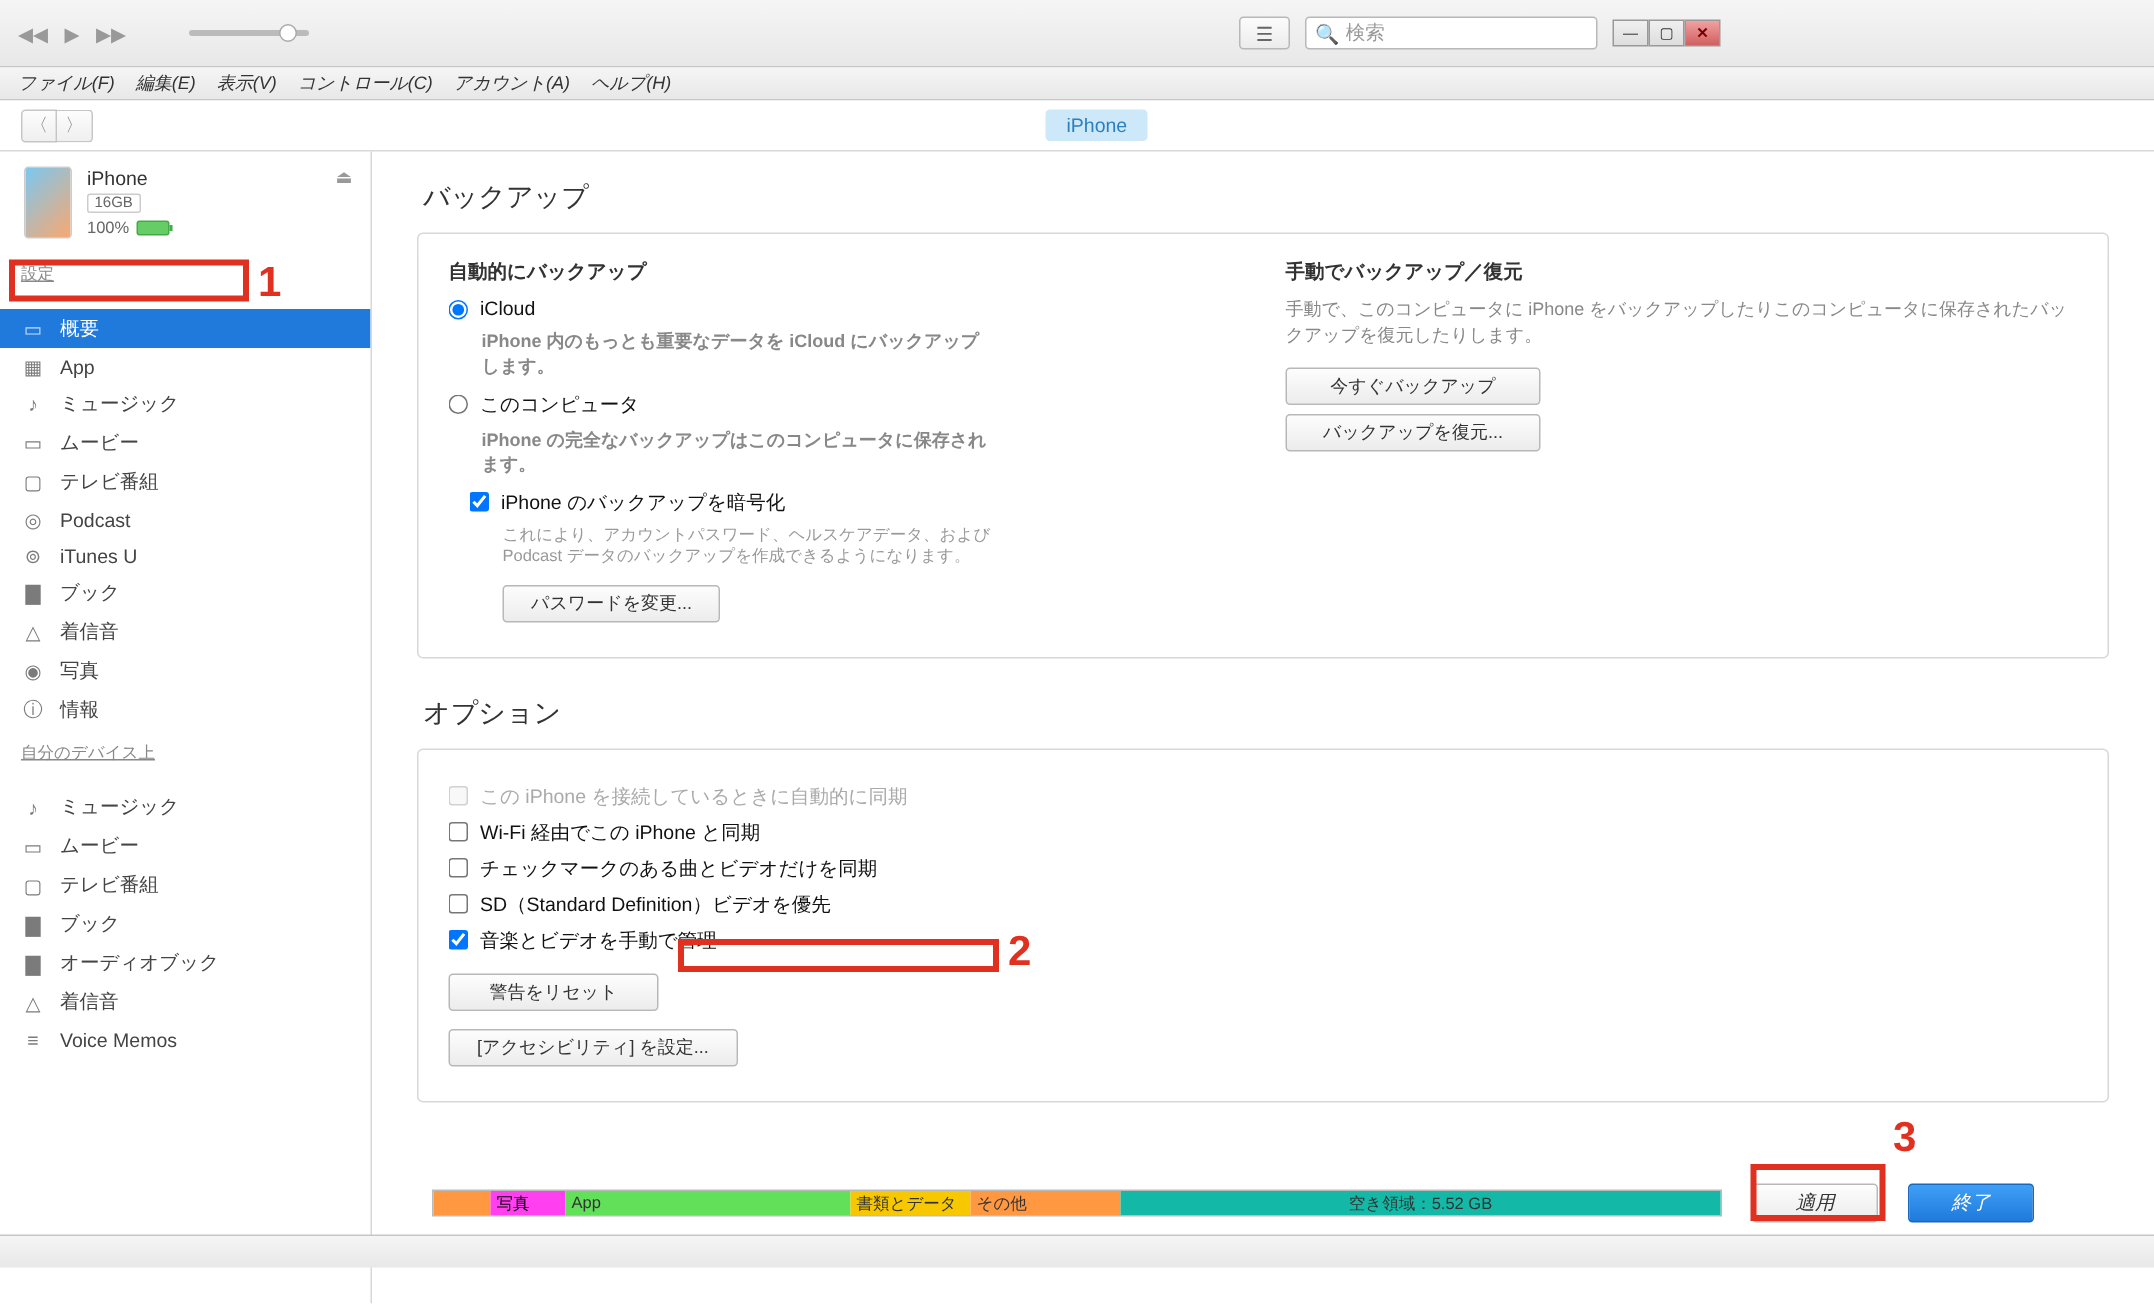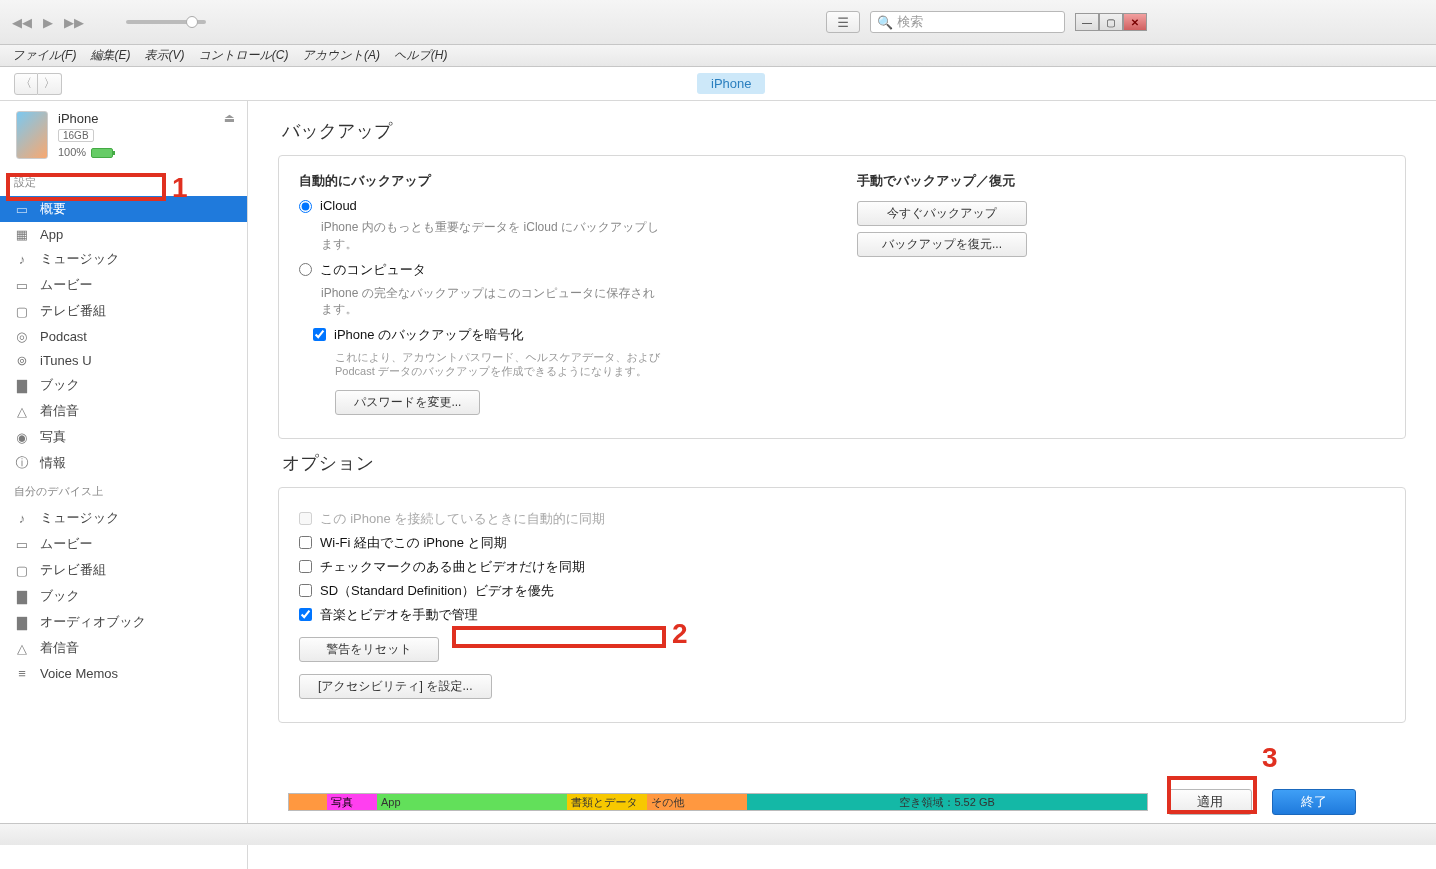--- a/index.html
+++ b/index.html
@@ -32,54 +32,54 @@
 .dev-header { display: flex; padding: 10px 12px 8px 16px; align-items: flex-start; gap: 10px; }
 .dev-img { width: 32px; height: 48px; background: linear-gradient(135deg,#7bc8f0,#f8a870); border-radius: 3px; border: 1px solid #ccc; }
 .dev-info { flex: 1; }
 .dev-name { font-size: 13px; font-weight: 500; }
 .dev-cap { display: inline-block; border: 1px solid #ccc; border-radius: 2px; padding: 0 4px; font-size: 10px; color: #666; margin-top: 3px; text-align: right; }
 .dev-batt { font-size: 11px; color: #666; margin-top: 4px; }
 .batt-icon { display: inline-block; width: 22px; height: 10px; border: 1px solid #4a4; border-radius: 2px; background: linear-gradient(90deg,#6c6,#6c6); vertical-align: middle; margin-left: 2px; position: relative; }
 .batt-icon::after { content: ""; position: absolute; right: -3px; top: 2px; width: 2px; height: 4px; background: #4a4; }
 .eject-icon { color: #999; font-size: 12px; cursor: pointer; }
 
-.side-group-label { font-size: 11px; color: #888; padding: 8px 14px 6px; }
+.side-group-label { font-size: 11px; color: #888; padding: 8px 14px 16px; text-decoration: underline; }
 .side-item { display: flex; align-items: center; gap: 10px; padding: 4px 14px; cursor: pointer; color: #444; }
 .side-item.active { background: #1f7adc; color: #fff; }
 .side-icon { width: 16px; height: 16px; display: flex; align-items: center; justify-content: center; color: inherit; opacity: .7; }
 
 .content { flex: 1; padding: 12px 30px 0 30px; overflow-y: auto; position: relative; }
 .sec-title { font-size: 18px; font-weight: 400; color: #333; margin: 6px 0 12px 4px; }
-.panel { border: 1px solid #d8d8d8; border-radius: 4px; padding: 16px 20px 20px; margin-bottom: 12px; }
+.panel { border: 1px solid #d8d8d8; border-radius: 4px; padding: 16px 20px 20px; margin-bottom: 24px; }
 .backup-cols { display: flex; gap: 30px; }
 .bcol { flex: 1; }
 .sub-head { font-weight: 600; font-size: 13px; margin-bottom: 8px; }
 .radio-row, .check-row { display: flex; align-items: flex-start; gap: 8px; margin: 6px 0; }
 .radio-row input, .check-row input { margin-top: 2px; }
 .opt-label { font-size: 13px; color: #111; }
 .opt-label.disabled { color: #aaa; }
-.opt-desc { font-size: 12px; color: #888; margin: 2px 0 8px 22px; line-height: 1.4; max-width: 340px; }
+.opt-desc { font-size: 12px; color: #888; margin: 2px 0 8px 22px; line-height: 1.4; max-width: 340px; font-weight: bold; }
 .small-desc { font-size: 11px; color: #999; margin-left: 22px; line-height: 1.3; max-width: 340px; }
 .btn { display: inline-block; padding: 3px 18px; border: 1px solid #b8b8b8; border-radius: 3px; background: linear-gradient(#fdfdfd,#ececec); font-size: 12px; color: #333; cursor: pointer; min-width: 170px; text-align: center; margin: 3px 0; }
 .btn-narrow { min-width: 140px; }
 .opt-select { border: 1px solid #c6c6c6; border-radius: 3px; padding: 1px 18px 1px 6px; font-size: 12px; color: #999; background: #f6f6f6; position: relative; }
 
 .red-box { position: absolute; border: 4px solid #e03020; pointer-events: none; }
 .red-num { position: absolute; font-size: 28px; font-weight: bold; color: #e03020; pointer-events: none; }
 
 .footer-bar { position: absolute; left: 248px; right: 0; top: 780px; height: 44px; display: flex; align-items: center; padding: 0 20px; }
 .storage-bar { flex: 1; height: 18px; border: 1px solid #bbb; display: flex; font-size: 11px; color: #333; max-width: 860px; margin-left: 20px; }
 .seg { display: flex; align-items: center; padding: 0 4px; overflow: hidden; white-space: nowrap; }
 .seg.audio { background: #ff9840; width: 38px; }
 .seg.photo { background: #ff3ff0; width: 50px; color: #000; }
 .seg.app { background: #62e05a; width: 190px; }
 .seg.docs { background: #f7c800; width: 80px; }
 .seg.other { background: #ff9840; width: 100px; }
 .seg.free { background: #14b8a6; flex: 1; justify-content: center; }
-.foot-btn { margin-left: 20px; padding: 3px 28px; border: 1px solid #b8b8b8; border-radius: 3px; background: linear-gradient(#fdfdfd,#ececec); font-size: 13px; cursor: pointer; }
+.foot-btn { margin-left: 20px; padding: 3px 28px; border: 1px solid #b8b8b8; border-radius: 3px; background: linear-gradient(#fdfdfd,#ececec); font-size: 13px; cursor: pointer; font-style: italic; }
 .foot-btn.primary { background: linear-gradient(#3f9ff6,#1f7adc); color: #fff; border-color: #1a68bd; }
 
 .statusbar { position: absolute; left: 0; right: 0; top: 823px; height: 22px; background: linear-gradient(#f5f5f5,#e8e8e8); border-top: 1px solid #c6c6c6; }
 </style>
 </head>
 <body>
 
 <div class="toolbar">
   <div class="play-controls">
     <div class="play-btn">◀◀</div>
@@ -237,20 +237,21 @@
             <input type="checkbox" checked="" style="">
             <span class="opt-label" style="font-weight:500;">iPhone のバックアップを暗号化</span>
           </div>
           <div class="small-desc" style="margin-left:36px;">これにより、アカウントパスワード、ヘルスケアデータ、および Podcast データのバックアップを作成できるようになります。</div>
           <div style="margin-left:36px;margin-top:8px;">
             <div class="btn btn-narrow">パスワードを変更...</div>
           </div>
         </div>
         <div class="bcol">
           <div class="sub-head">手動でバックアップ／復元</div>
+          <div style="font-size:12px;color:#888;line-height:1.4;margin-bottom:10px;">手動で、このコンピュータに iPhone をバックアップしたりこのコンピュータに保存されたバックアップを復元したりします。</div>
           <div class="btn">今すぐバックアップ</div><br>
           <div class="btn">バックアップを復元...</div>
         </div>
       </div>
     </div>
 
     <div class="sec-title">オプション</div>
     <div class="panel">
       <div class="check-row">
           <input type="checkbox" disabled="" style="">

